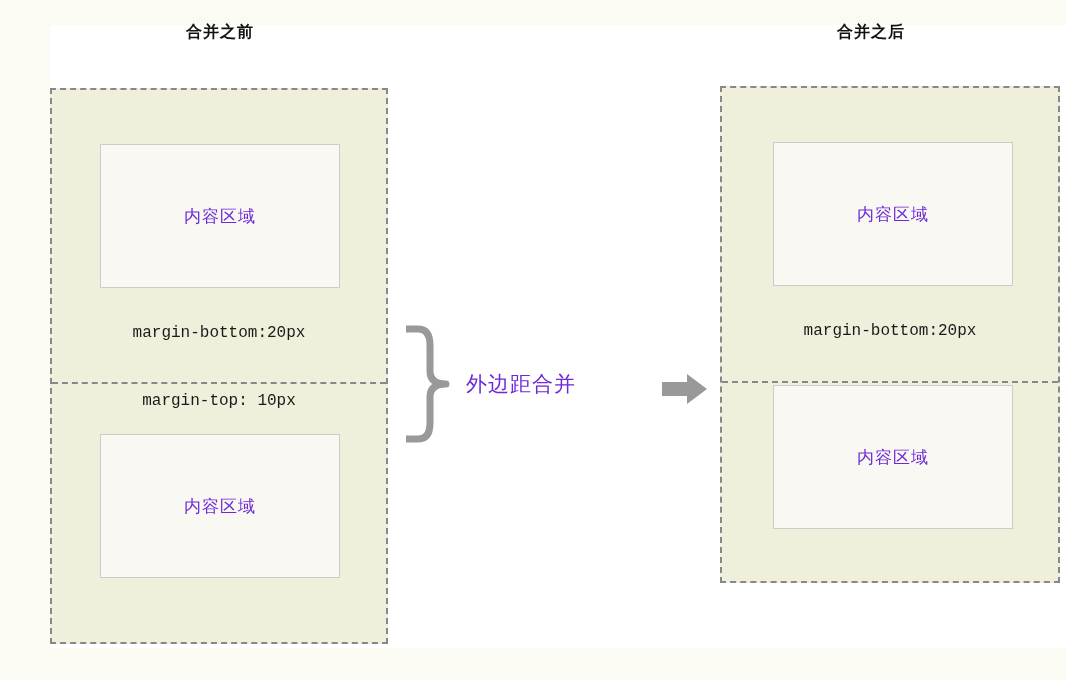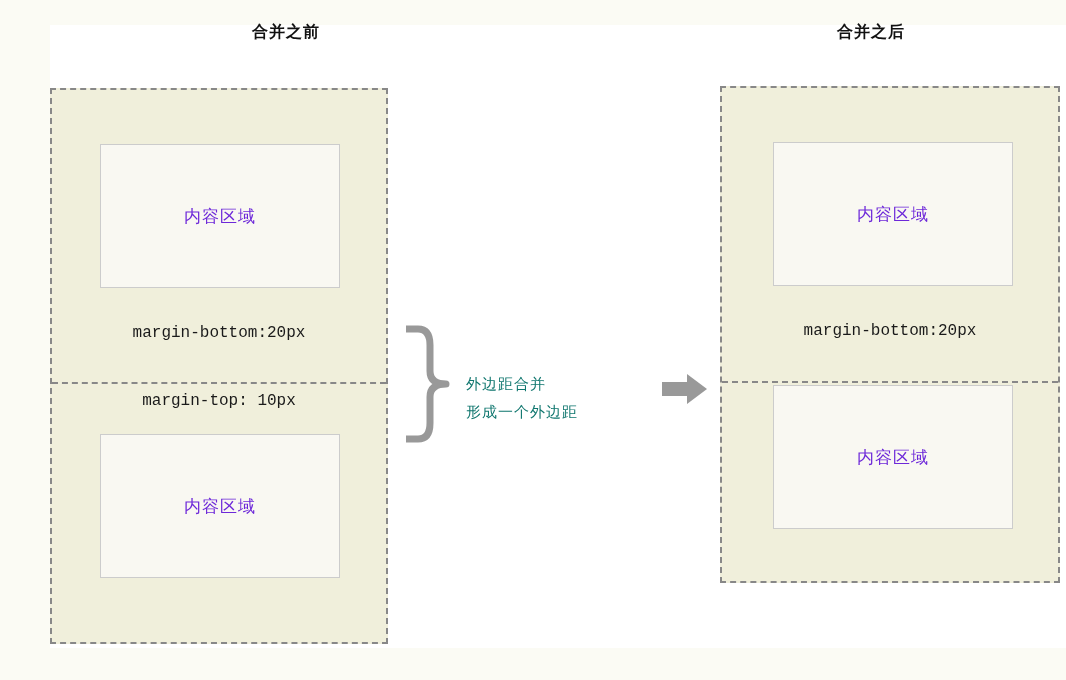--- a/index.html
+++ b/index.html
@@ -34,21 +34,21 @@
   .panel-title {
     position: absolute;
     top: 22px;
     font-size: 16px;
     font-weight: bold;
     color: #111111;
     letter-spacing: 1px;
     text-align: center;
     white-space: nowrap;
   }
-  #title-before { left: 120px; width: 200px; text-align: right; }
+  #title-before { left: 120px; width: 200px; }
   #title-after  { left: 771px; width: 200px; }
 
   
   .margin-box {
     position: absolute;
     background: #f0efdb;
     border: 2px dashed #888888;
     box-sizing: border-box;
   }
   #box-left {
@@ -115,23 +115,23 @@
     top: 325px;
     width: 52px;
     height: 118px;
   }
 
   
   #merge-note {
     position: absolute;
     left: 466px;
     top: 370px;
-    font-size: 15px;
+    font-size: 21px;
     line-height: 28px;
-    color: #0f766e;
+    color: #6d28d9;
     letter-spacing: 1px;
     white-space: nowrap;
   }
 
   
   #arrow {
     position: absolute;
     left: 662px;
     top: 372px;
     width: 46px;
@@ -161,21 +161,20 @@
 
     <div class="content-box" id="content-l2">内容区域</div>
   </div>
 
   <svg id="brace" viewBox="0 0 52 118">
     <path d="M 6 4 L 18 4 Q 30 4 30 20 L 30 46 Q 30 59 46 59 Q 30 59 30 72 L 30 98 Q 30 114 18 114 L 6 114" fill="none" stroke="#999999" stroke-width="7" stroke-linecap="butt" stroke-linejoin="round"></path>
   </svg>
 
   <div id="merge-note">
     <div>外边距合并</div>
-    <div>形成一个外边距</div>
   </div>
 
   <svg id="arrow" viewBox="0 0 46 34">
     <path d="M 0 10 L 25 10 L 25 2 L 45 17 L 25 32 L 25 24 L 0 24 Z" fill="#999999"></path>
   </svg>
 
   <div class="margin-box" id="box-right">
 
     <div class="content-box" id="content-r1">内容区域</div>
 

